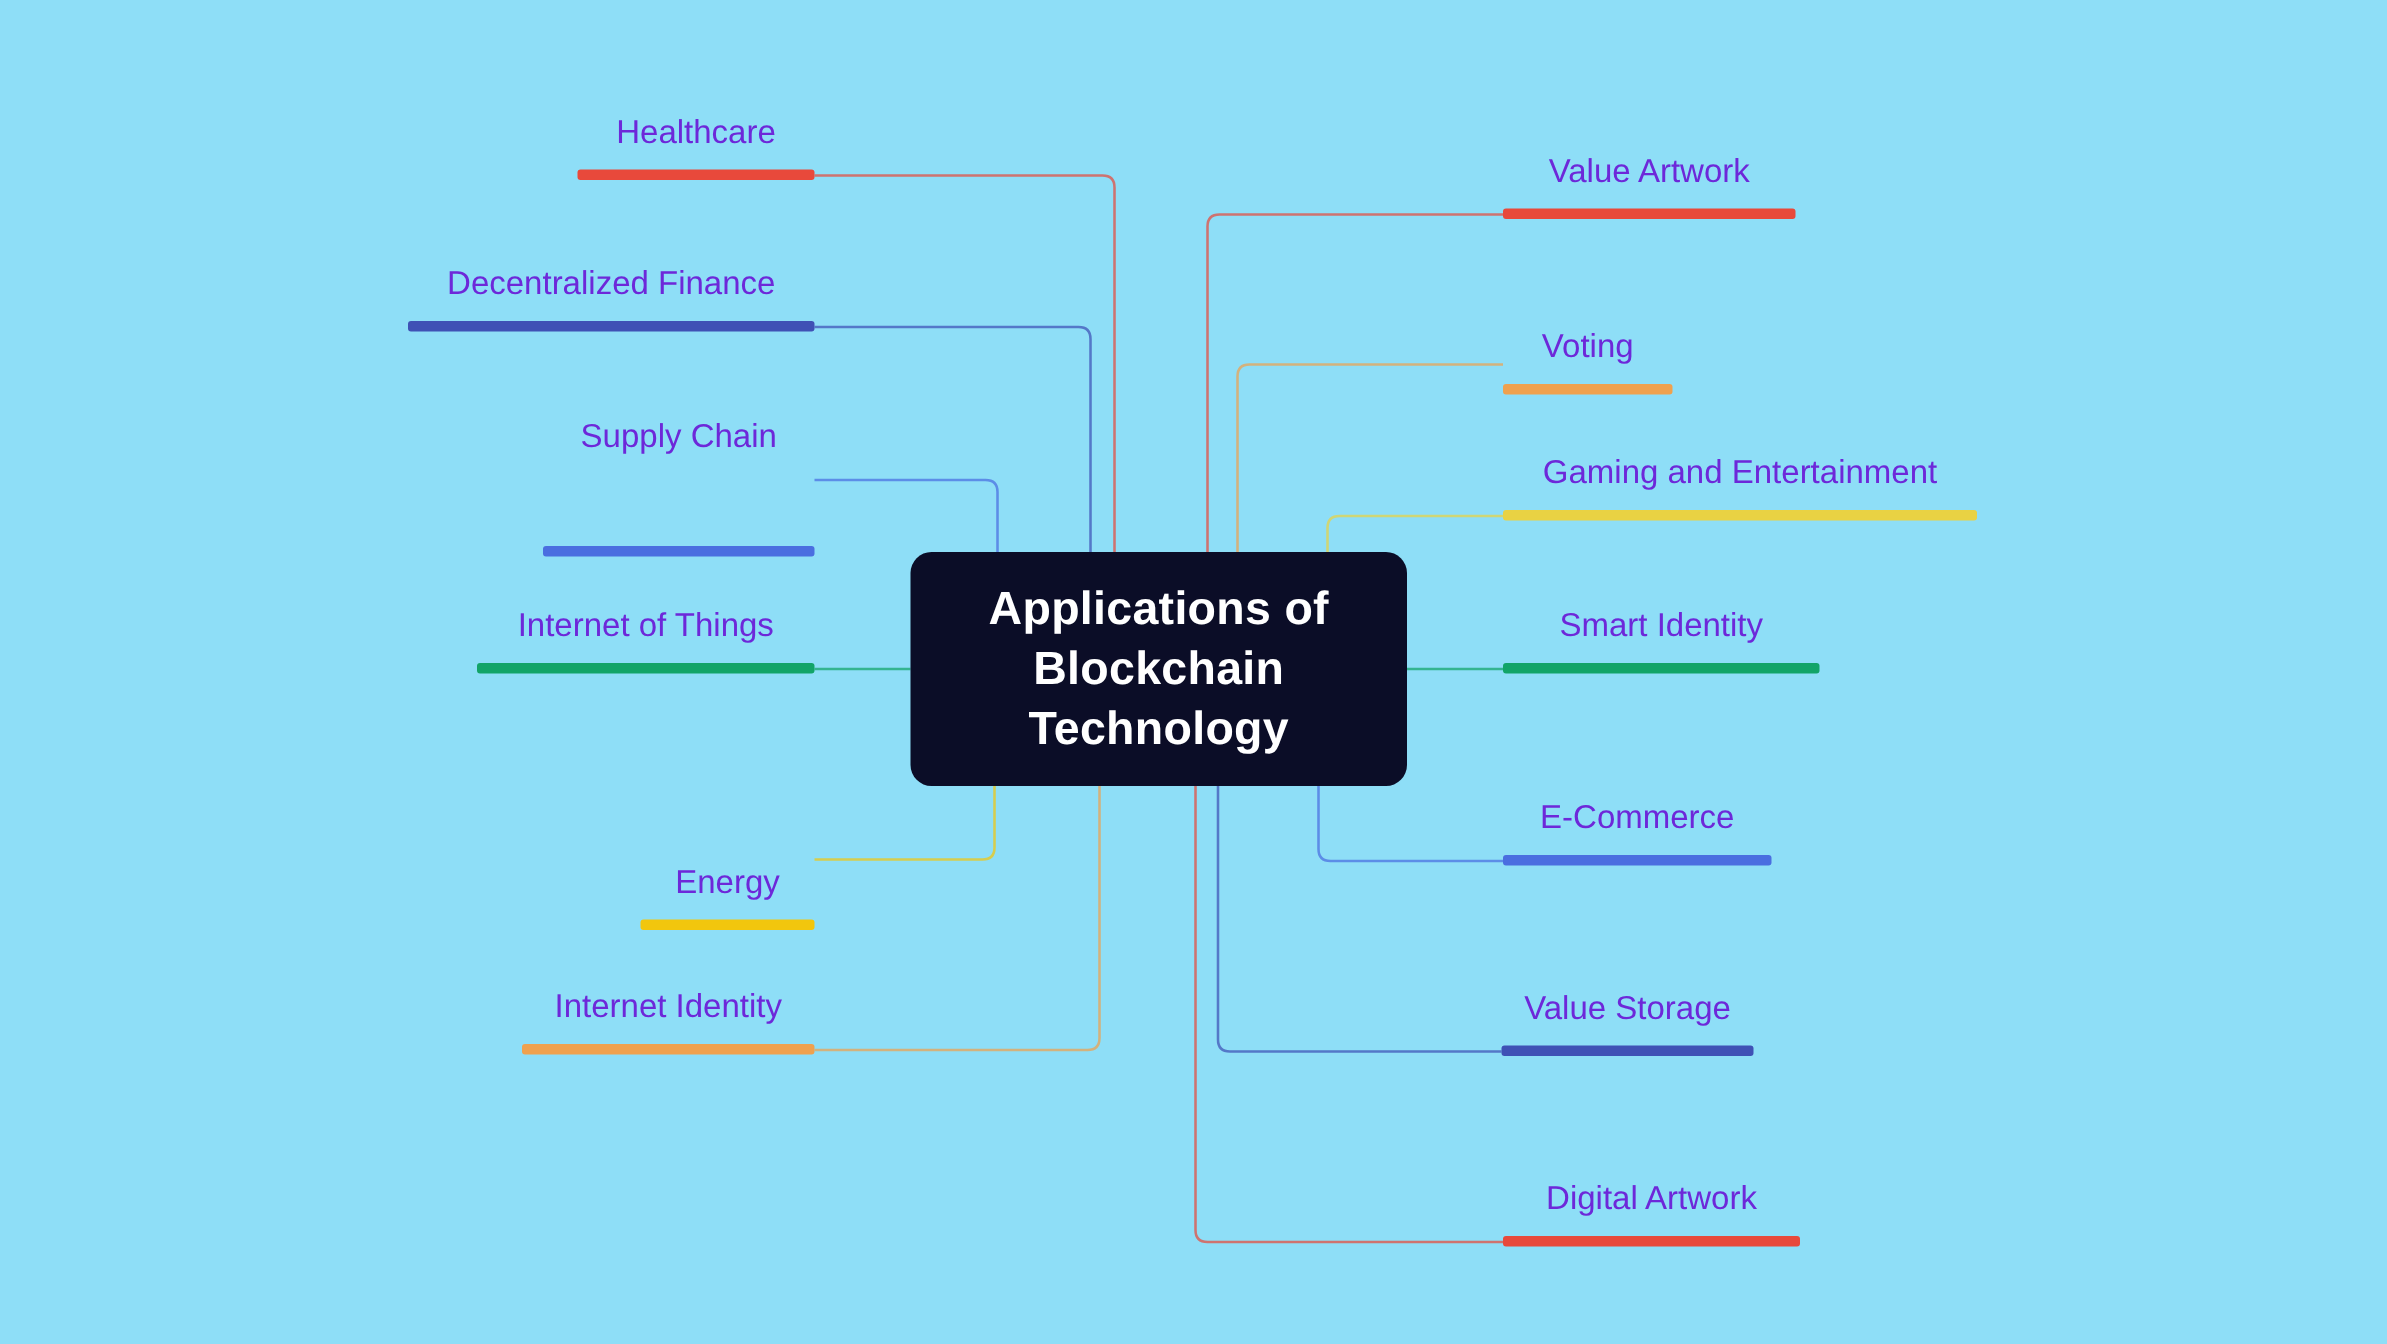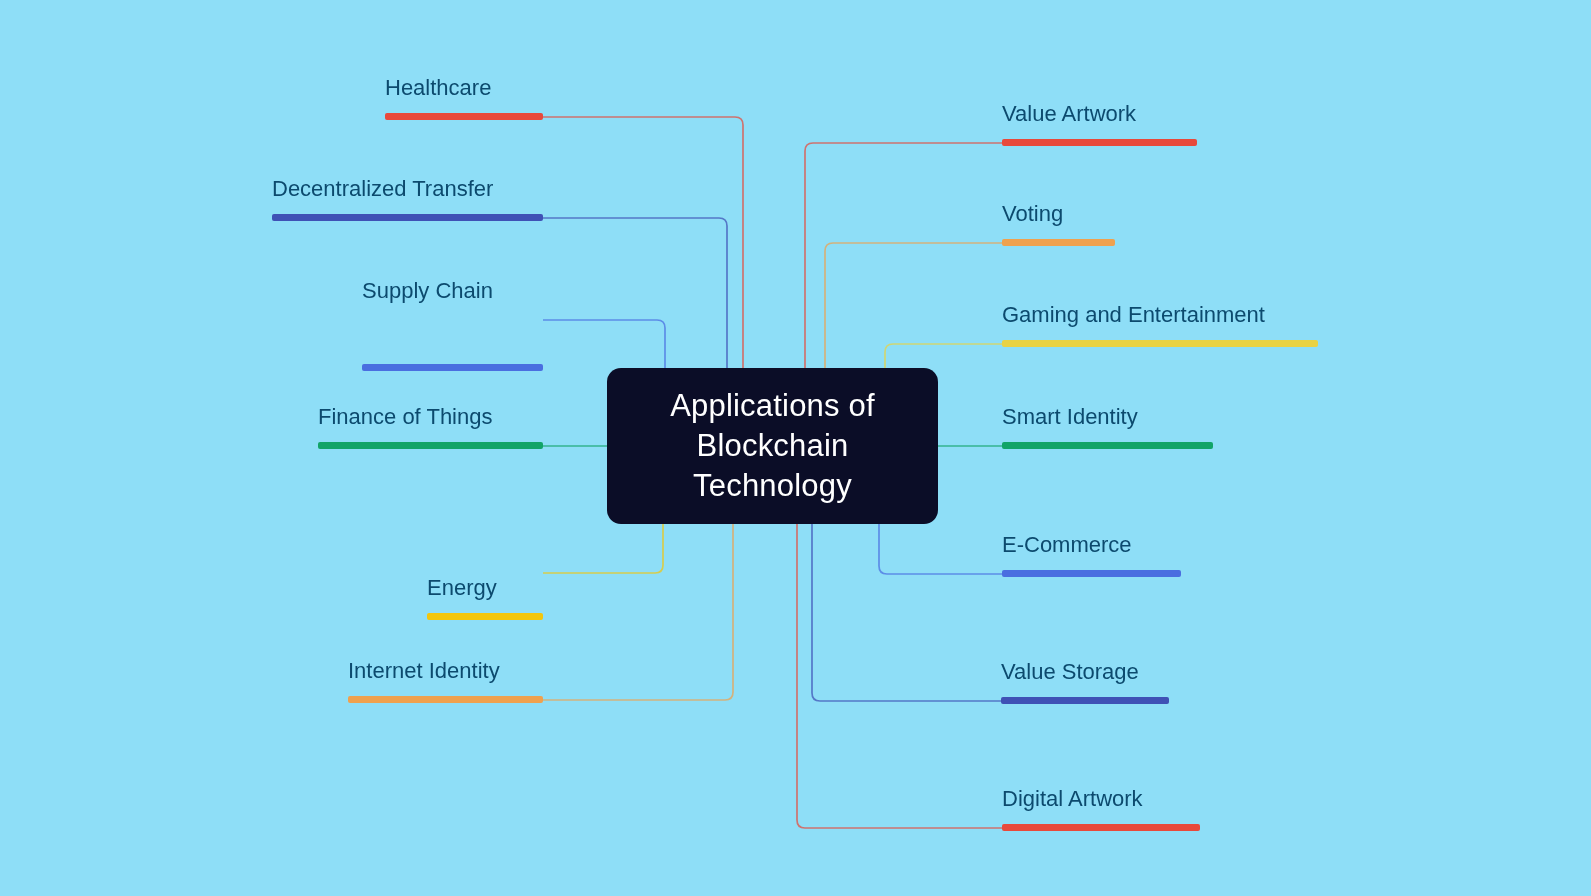--- a/index.html
+++ b/index.html
@@ -36,36 +36,37 @@
     align-items: center;
     justify-content: center;
     text-align: center;
     padding: 0 22px;
     cursor: pointer;
   }
   .central-node .central-title {
     color: #ffffff;
     font-size: 31px;
     line-height: 40px;
-    font-weight: 400;
+    font-weight: 700;
     letter-spacing: 0.2px;
   }
   .topic {
     position: absolute;
     display: flex;
     flex-direction: column;
     align-items: stretch;
     cursor: pointer;
   }
   .topic-label {
     height: 26px;
     line-height: 26px;
+    text-align: center;
     font-size: 22px;
     font-weight: 500;
-    color: #0c4a6e;
+    color: #6d28d9;
     white-space: nowrap;
     margin-bottom: 12px;
   }
   .topic-bar {
     height: 7px;
     border-radius: 2px;
   }
 </style>
 </head>
 <body>
@@ -85,44 +86,44 @@
       <path d="M 1002 574 L 887 574 Q 879 574 879 566 L 879 524" stroke="#4a6ee0"></path>
       <path d="M 1001 701 L 820 701 Q 812 701 812 693 L 812 524" stroke="#3f51b5"></path>
       <path d="M 1002 828 L 805 828 Q 797 828 797 820 L 797 524" stroke="#e8493b"></path>
     </svg>
   <div id="topics">
       <div class="topic" style="left: 385px; top: 75px; width: 158px;">
         <div class="topic-label">Healthcare</div>
         <div class="topic-bar" style="background: rgb(232, 73, 59);"></div>
       </div>
       <div class="topic" style="left: 272px; top: 176px; width: 271px;">
-        <div class="topic-label">Decentralized Transfer</div>
+        <div class="topic-label">Decentralized Finance</div>
         <div class="topic-bar" style="background: rgb(63, 81, 181);"></div>
       </div>
       <div class="topic" style="left: 362px; top: 278px; width: 181px; gap: 48px;">
         <div class="topic-label">Supply Chain</div>
         <div class="topic-bar" style="background: rgb(74, 110, 224);"></div>
       </div>
       <div class="topic" style="left: 318px; top: 404px; width: 225px;">
-        <div class="topic-label">Finance of Things</div>
+        <div class="topic-label">Internet of Things</div>
         <div class="topic-bar" style="background: rgb(18, 164, 104);"></div>
       </div>
       <div class="topic" style="left: 427px; top: 531px; width: 116px; margin-top: 44px;">
         <div class="topic-label">Energy</div>
         <div class="topic-bar" style="background: rgb(242, 198, 13);"></div>
       </div>
       <div class="topic" style="left: 348px; top: 658px; width: 195px;">
         <div class="topic-label">Internet Identity</div>
         <div class="topic-bar" style="background: rgb(239, 161, 78);"></div>
       </div>
       <div class="topic" style="left: 1002px; top: 101px; width: 195px;">
         <div class="topic-label">Value Artwork</div>
         <div class="topic-bar" style="background: rgb(232, 73, 59);"></div>
       </div>
-      <div class="topic" style="left: 1002px; top: 201px; width: 113px;">
+      <div class="topic" style="left: 1002px; top: 218px; width: 113px;">
         <div class="topic-label">Voting</div>
         <div class="topic-bar" style="background: rgb(239, 161, 78);"></div>
       </div>
       <div class="topic" style="left: 1002px; top: 302px; width: 316px;">
         <div class="topic-label">Gaming and Entertainment</div>
         <div class="topic-bar" style="background: rgb(233, 210, 67);"></div>
       </div>
       <div class="topic" style="left: 1002px; top: 404px; width: 211px;">
         <div class="topic-label">Smart Identity</div>
         <div class="topic-bar" style="background: rgb(18, 164, 104);"></div>

